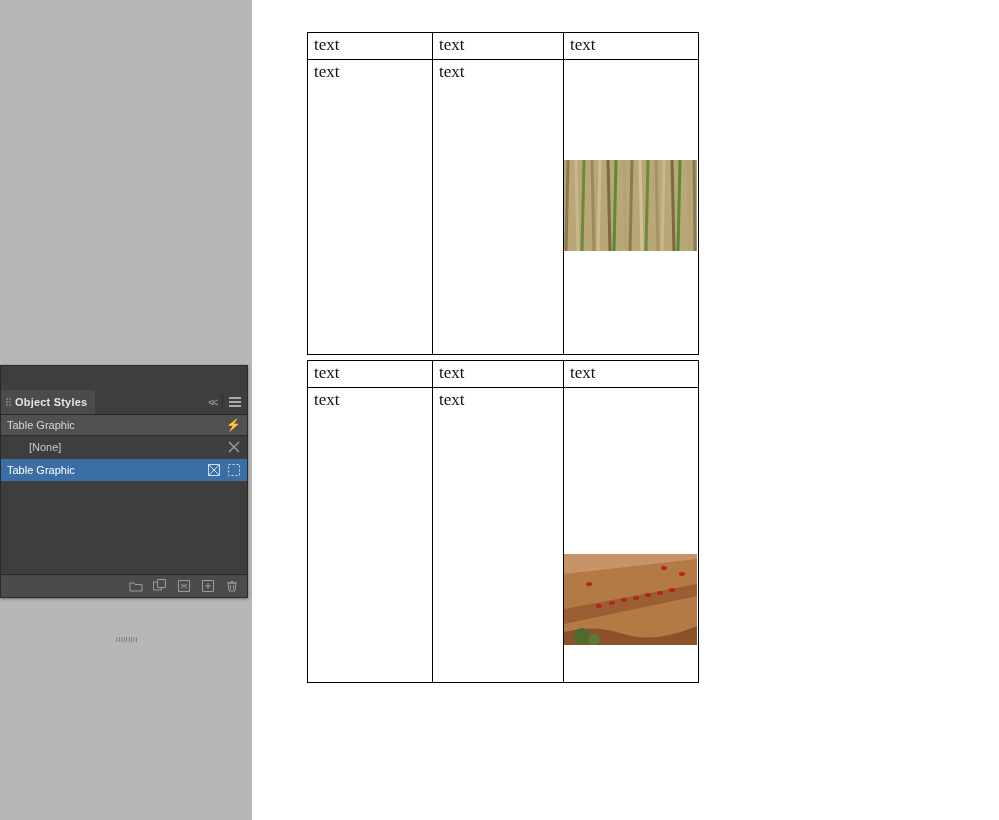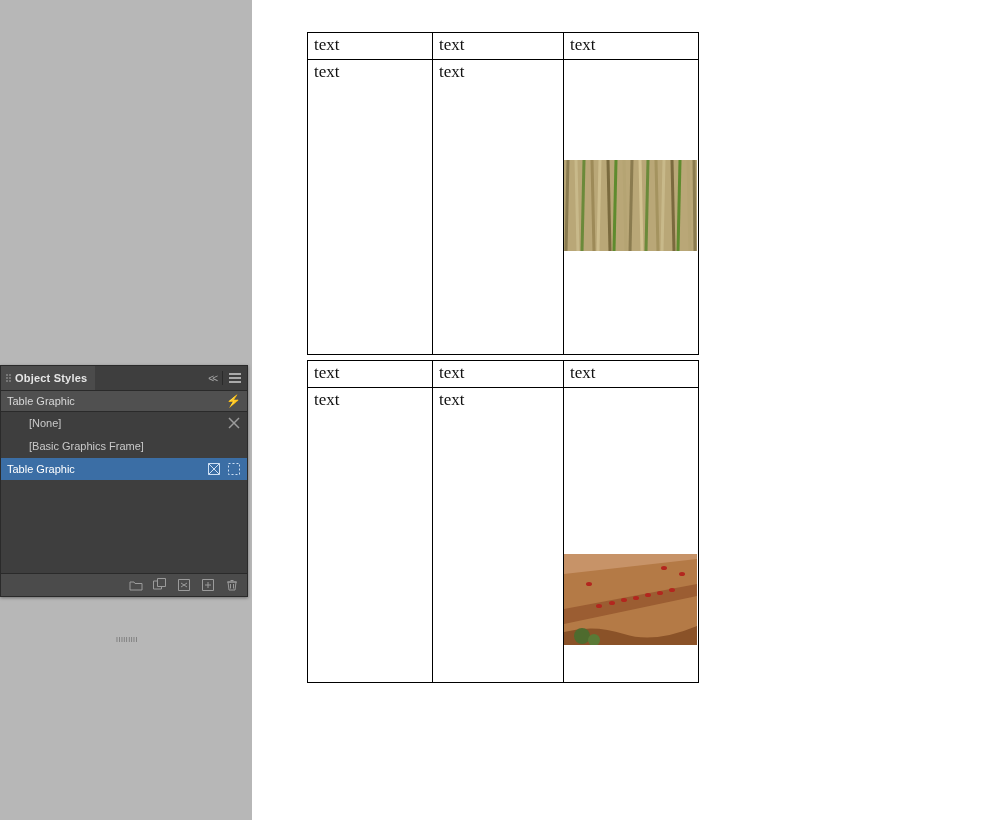--- a/index.html
+++ b/index.html
@@ -34,20 +34,21 @@
     border: 1px solid #2a2a2a;
     box-shadow: 0 1px 3px rgba(0,0,0,0.4);
   }
 
   .panel-header {
     display: flex;
     align-items: center;
     height: 24px;
     background: #3e3e3e;
     border-bottom: 1px solid #2a2a2a;
+    margin-top: 24px;
   }
   .panel-tab {
     display: flex;
     align-items: center;
     height: 100%;
     padding: 0 8px 0 4px;
     background: #4b4b4b;
     color: #e6e6e6;
     font-weight: bold;
     letter-spacing: 0.2px;
@@ -222,23 +223,20 @@
     <div class="style-row">
       <span class="label">[None]</span>
       <span class="row-icons">
         <svg class="ico" viewBox="0 0 14 14">
           <line x1="2" y1="2" x2="12" y2="12" stroke="#9b9b9b" stroke-width="1.5"></line>
           <line x1="12" y1="2" x2="2" y2="12" stroke="#9b9b9b" stroke-width="1.5"></line>
         </svg>
       </span>
     </div>
 
-    <div class="style-row">
-      <span class="label">[Basic Graphics Frame]</span>
-    </div>
 
 
     <div class="style-row root selected">
       <span class="label">Table Graphic</span>
       <span class="row-icons">
         <svg class="ico" viewBox="0 0 14 14">
           <rect x="1.5" y="1.5" width="11" height="11" fill="none" stroke="#cfe0f4" stroke-width="1"></rect>
           <line x1="1.5" y1="12.5" x2="12.5" y2="1.5" stroke="#cfe0f4" stroke-width="1"></line>
           <line x1="1.5" y1="1.5" x2="12.5" y2="12.5" stroke="#cfe0f4" stroke-width="1"></line>
         </svg>

